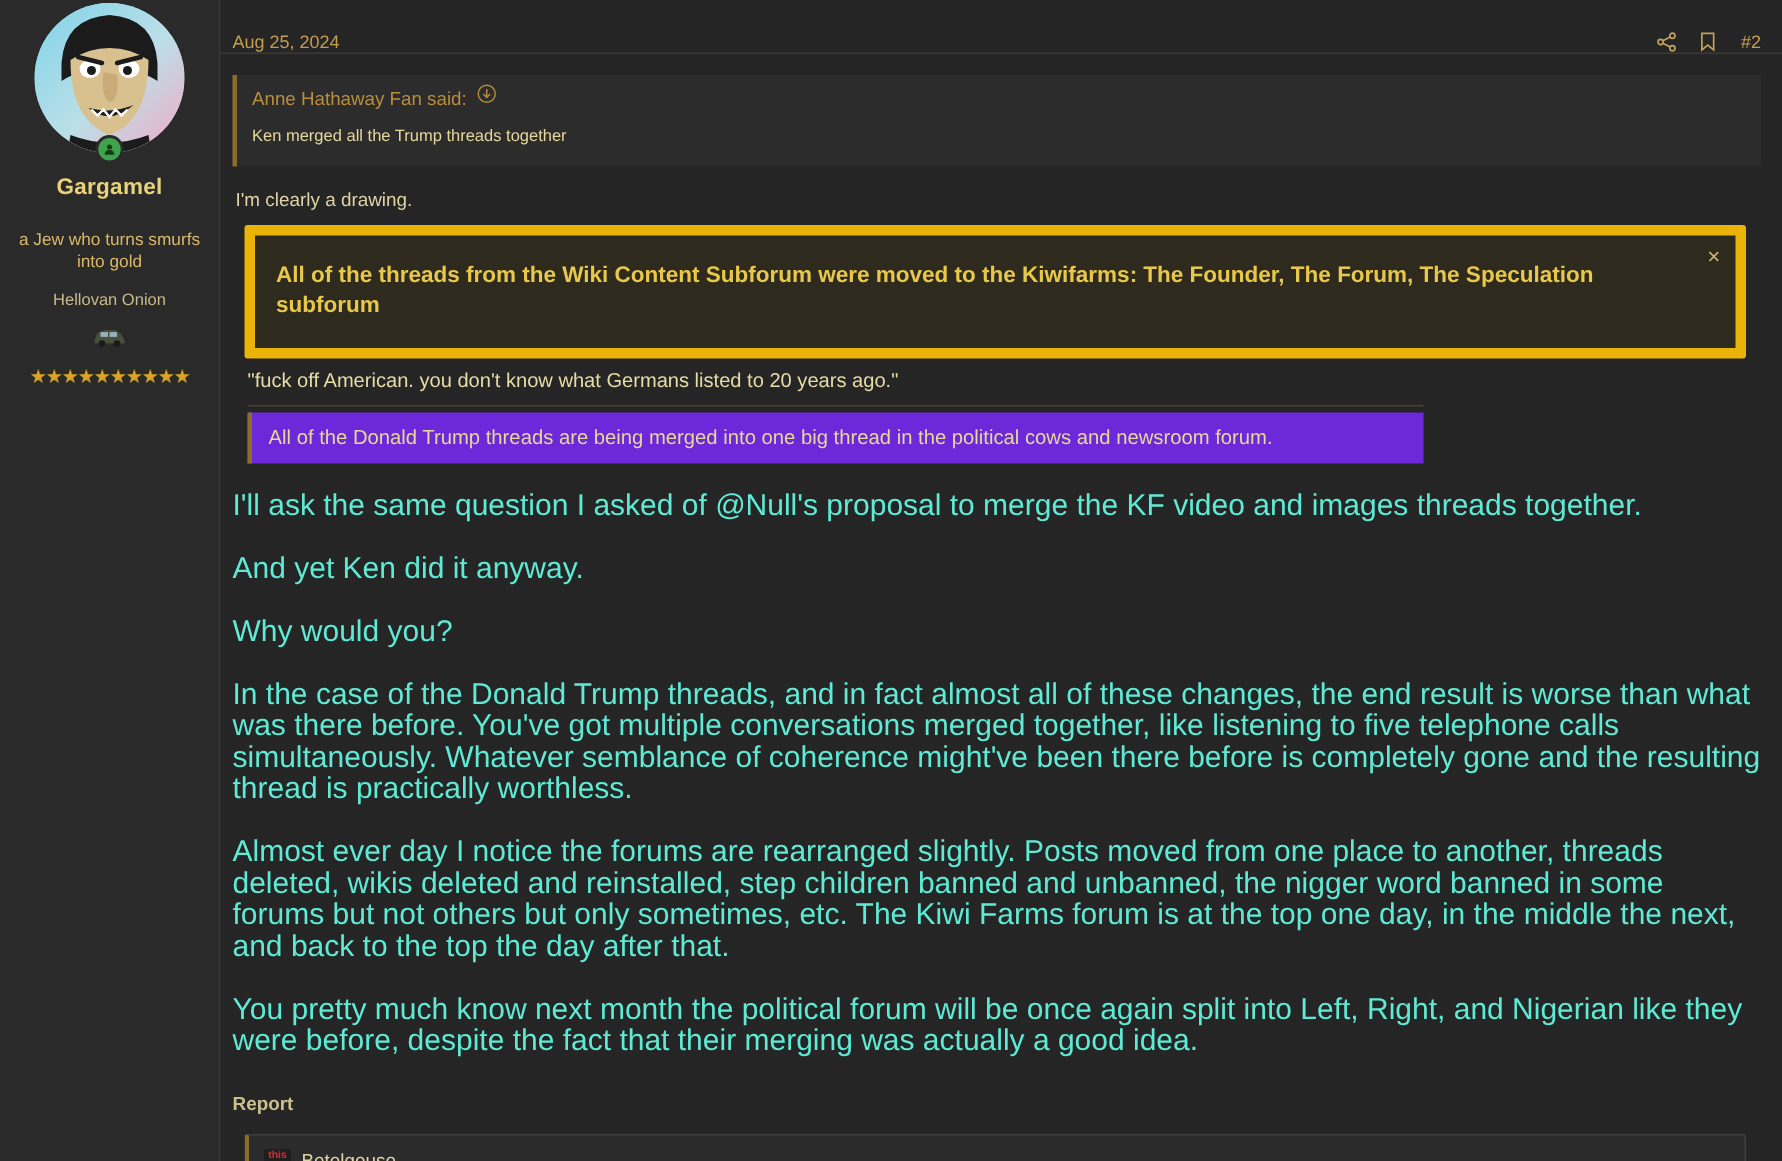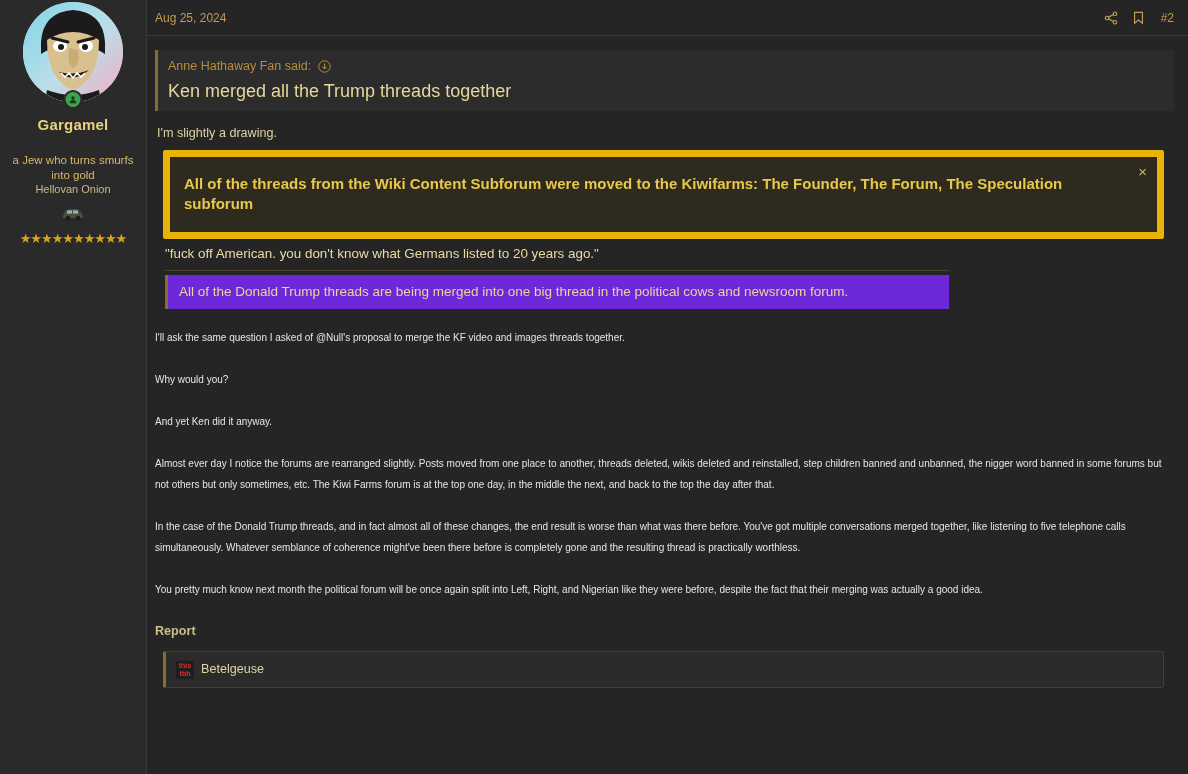--- a/index.html
+++ b/index.html
@@ -71,20 +71,21 @@
     letter-spacing: .2px;
   }
   .usertitle {
     margin-top: 20px;
     font-size: 11.5px;
     line-height: 15px;
     color: #d9b86a;
     padding: 0 8px;
   }
   .userbanner {
+    margin-top: 11px;
     font-size: 11px;
     color: #c9b98a;
   }
   .user-badge {
     margin-top: 10px;
     font-size: 15px;
     line-height: 1;
   }
   .stars {
     margin-top: 8px;
@@ -100,21 +101,21 @@
     min-width: 0;
     background: #252525;
     display: flex;
     flex-direction: column;
   }
   .msg-head {
     height: 36px;
     flex: 0 0 36px;
     border-bottom: 1px solid #3a3a3a;
     display: flex;
-    align-items: center;
+    align-items: flex-end;
     padding: 0 14px 0 8px;
     box-sizing: border-box;
   }
   .post-date {
     font-size: 12px;
     color: #c59d4e;
   }
   .head-spacer { flex: 1 1 auto; }
   .head-icon {
     margin-left: 14px;
@@ -141,38 +142,38 @@
     border-left: 3px solid #8a6d2a;
     background: #2c2c2c;
     margin: 4px 0 12px 0;
     padding: 6px 10px 9px 10px;
     box-sizing: border-box;
   }
   .quote-attr {
     font-size: 12.5px;
     color: #b98d3d;
     display: flex;
-    align-items: center;
+    align-items: flex-start;
     gap: 7px;
     padding-bottom: 4px;
   }
   .quote-attr .arrow-icon {
     display: inline-flex;
     color: #b98d3d;
   }
   .quote-text {
-    font-size: 18px;
+    font-size: 11px;
     color: #e6d79b;
   }
 
   .para {
     margin: 0 0 21px 0;
-    font-size: 10px;
+    font-size: 20px;
     line-height: 21px;
-    color: #e5e5e5;
+    color: #5eead4;
   }
   .para.tight { margin-bottom: 14px; }
   .plain-small { font-size: 12.6px; color: #ded3a4; margin: 0 0 6px 2px; }
 
   
   .announce {
     position: relative;
     border: 7px solid #eab308;
     background: #2e2a1e;
     border-radius: 2px;
@@ -358,35 +359,35 @@
           <span class="arrow-icon">
             <svg width="13" height="13" viewBox="0 0 16 16" aria-hidden="true">
               <circle cx="8" cy="8" r="7" fill="none" stroke="currentColor" stroke-width="1.2"></circle>
               <path d="M8 4.2 L8 11 M5.2 8.2 L8 11 L10.8 8.2" fill="none" stroke="currentColor" stroke-width="1.2"></path>
             </svg>
           </span>
         </div>
         <div class="quote-text">Ken merged all the Trump threads together</div>
       </div>
 
-      <div class="plain-small">I'm slightly a drawing.</div>
+      <div class="plain-small">I'm clearly a drawing.</div>
 
       <div class="announce">
         <div class="announce-text">All of the threads from the Wiki Content Subforum were moved to the Kiwifarms: The Founder, The Forum, The Speculation subforum</div>
         <button class="announce-close">×</button>
       </div>
 
       <div class="inline-quote">"fuck off American. you don't know what Germans listed to 20 years ago."</div>
       <div class="subquote">All of the Donald Trump threads are being merged into one big thread in the political cows and newsroom forum.</div>
 
       <p class="para">I'll ask the same question I asked of @Null's proposal to merge the KF video and images threads together.</p>
+      <p class="para">And yet Ken did it anyway.</p>
       <p class="para">Why would you?</p>
-      <p class="para">And yet Ken did it anyway.</p>
+      <p class="para">In the case of the Donald Trump threads, and in fact almost all of these changes, the end result is worse than what was there before. You've got multiple conversations merged together, like listening to five telephone calls simultaneously. Whatever semblance of coherence might've been there before is completely gone and the resulting thread is practically worthless.</p>
       <p class="para">Almost ever day I notice the forums are rearranged slightly. Posts moved from one place to another, threads deleted, wikis deleted and reinstalled, step children banned and unbanned, the nigger word banned in some forums but not others but only sometimes, etc. The Kiwi Farms forum is at the top one day, in the middle the next, and back to the top the day after that.</p>
-      <p class="para">In the case of the Donald Trump threads, and in fact almost all of these changes, the end result is worse than what was there before. You've got multiple conversations merged together, like listening to five telephone calls simultaneously. Whatever semblance of coherence might've been there before is completely gone and the resulting thread is practically worthless.</p>
       <p class="para">You pretty much know next month the political forum will be once again split into Left, Right, and Nigerian like they were before, despite the fact that their merging was actually a good idea.</p>
 
       <div class="report-row">
         <span class="report-link">Report</span>
       </div>
 
       <div class="reactions">
         <span class="react-icon">
           <span>this</span>
           <span>tbh</span>

